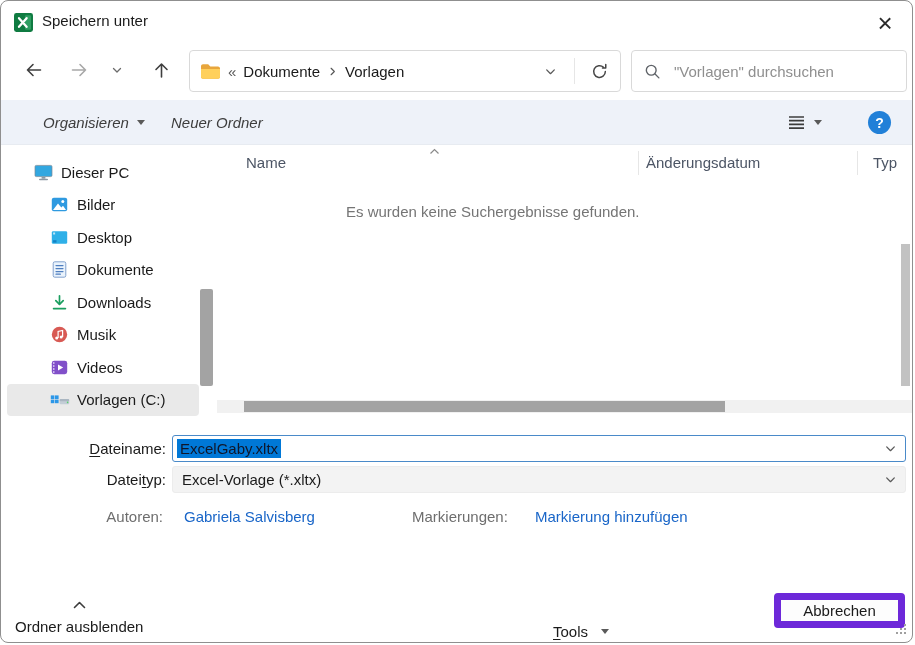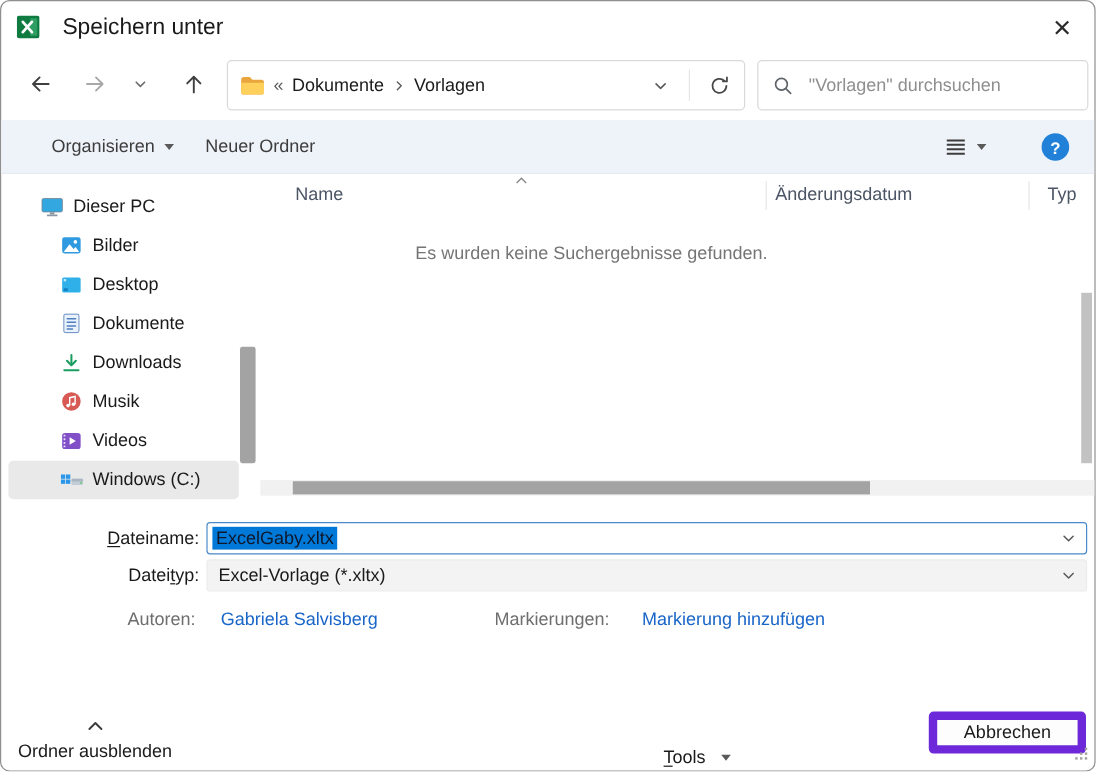--- a/index.html
+++ b/index.html
@@ -5,21 +5,21 @@
   html,body{margin:0;padding:0;background:#fff;}
   *{box-sizing:border-box;}
   .window{
     position:relative;width:913px;height:643px;margin:0;
     border:1px solid #8f8f8f;border-radius:8px;background:#fff;overflow:hidden;
     font-family:"Liberation Sans",sans-serif;font-size:15px;color:#1a1a1a;
   }
   
   .titlebar{position:absolute;top:0;left:0;right:0;height:44px;}
   .app-icon{position:absolute;left:13px;top:12px;width:19px;height:19px;}
-  .win-title{position:absolute;left:51px;top:11px;font-size:19px;}
+  .win-title{position:absolute;left:41px;top:11px;font-size:15px;}
   .close-btn{position:absolute;right:3px;top:1px;width:48px;height:42px;display:flex;
     align-items:center;justify-content:center;font-size:26px;font-weight:300;color:#2b2b2b;}
   
   .nav-btn{position:absolute;top:50px;height:38px;display:flex;align-items:center;justify-content:center;}
   .nav-back{left:13px;width:38px;}
   .nav-fwd{left:59px;width:38px;}
   .nav-chev{left:103px;width:26px;}
   .nav-up{left:141px;width:38px;}
   .addressbar{position:absolute;left:188px;top:49px;width:432px;height:42px;
     border:1px solid #d9d9d9;border-radius:4px;display:flex;align-items:center;
@@ -31,21 +31,21 @@
   .icon-btn{display:flex;align-items:center;justify-content:center;width:34px;height:36px;}
   .searchbox{position:absolute;left:630px;top:49px;width:276px;height:42px;
     border:1px solid #d9d9d9;border-radius:4px;display:flex;align-items:center;
     gap:11px;padding:0 12px;background:#fff;}
   .searchbox input{border:0;outline:0;flex:1;min-width:0;font-family:"Liberation Sans",sans-serif;
     font-size:15px;color:#333;background:transparent;}
   .searchbox input::placeholder{color:#8f8f8f;}
   
   .toolbar{position:absolute;top:99px;left:0;right:0;height:45px;
     background:var(--toolbar_bg,#eef2f9);border-bottom:1px solid #e7ebf1;}
-  .tb-item{position:absolute;top:0;height:45px;display:flex;align-items:center;gap:8px;color:#3d3d3d;}
+  .tb-item{position:absolute;top:0;height:45px;display:flex;align-items:center;gap:8px;color:#3d3d3d;font-style:italic;}
   .tb-organize{left:42px;}
   .tb-newfolder{left:170px;}
   .tb-view{right:90px;gap:9px;}
   .caret{width:0;height:0;border-left:4px solid transparent;border-right:4px solid transparent;
     border-top:5px solid #5a5a5a;}
   .tb-help{position:absolute;right:21px;top:11px;width:23px;height:23px;border-radius:50%;
     background:var(--help_bg,#2180d8);color:#fff;font-size:14px;font-weight:bold;
     display:flex;align-items:center;justify-content:center;}
   
   .sidebar{position:absolute;left:0;top:144px;width:214px;height:270px;padding-top:11px;}
@@ -286,21 +286,21 @@
               <rect x="0.8" y="3.4" width="3.6" height="3.6"></rect>
               <rect x="5" y="3.4" width="3.6" height="3.6"></rect>
               <rect x="0.8" y="7.6" width="3.6" height="3.6"></rect>
               <rect x="5" y="7.6" width="3.6" height="3.6"></rect>
             </g>
             <rect x="9.6" y="7" width="9.6" height="5.2" rx="1" fill="#c3cdd6"></rect>
             <rect x="9.6" y="7" width="9.6" height="2.2" rx="1" fill="#aab6c1"></rect>
             <circle cx="17.6" cy="10.4" r="0.8" fill="#57d06a"></circle>
           </svg>
       </span>
-      <span class="si-label">Windows (C:)</span>
+      <span class="si-label">Vorlagen (C:)</span>
     </div>
   </div>
   <div class="side-scrollthumb"></div>
 
   <span class="sort-indicator">
     <svg width="11" height="7" viewBox="0 0 11 7">
         <path d="M1.5 5.5 L5.5 1.5 L9.5 5.5" fill="none" stroke="#8a8a8a" stroke-width="1.2"></path>
       </svg>
   </span>
   <span class="col-hdr col-name">Name</span>

